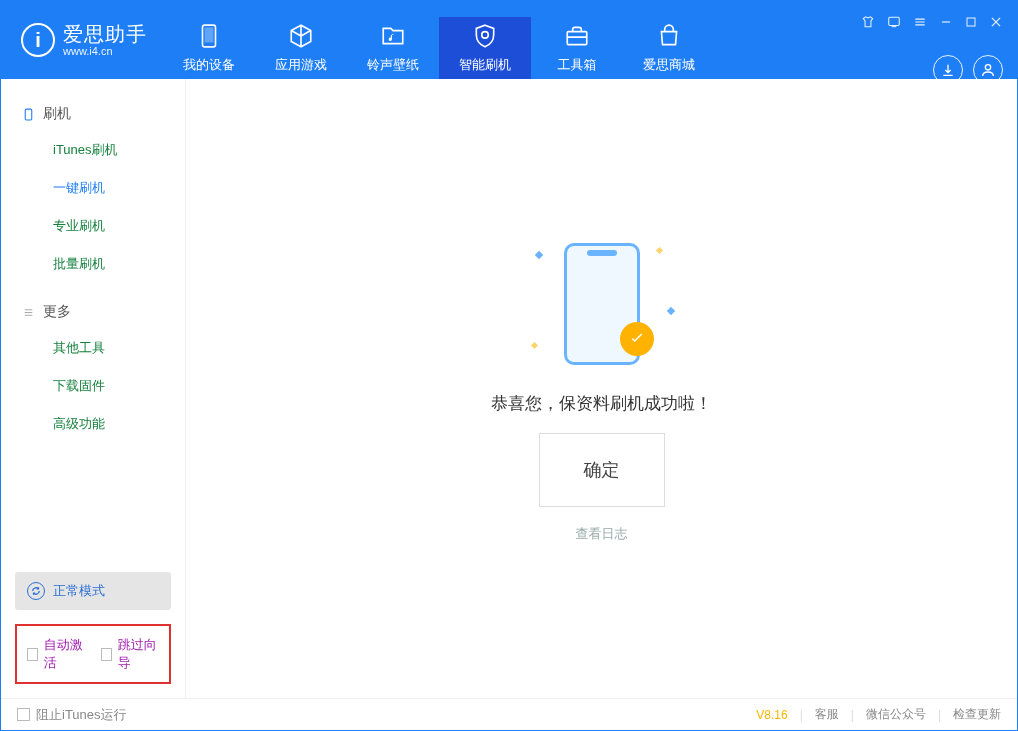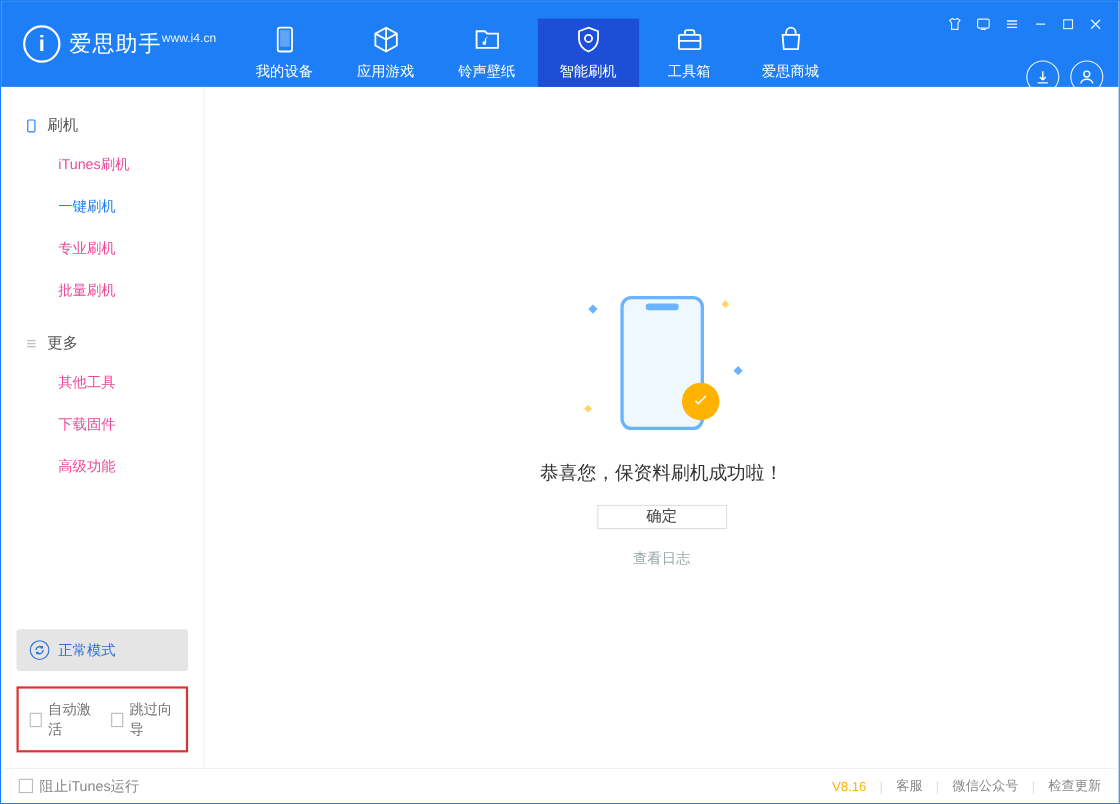--- a/index.html
+++ b/index.html
@@ -2,66 +2,66 @@
 <html><head>
 <meta charset="utf-8">
 <style>
 * { margin: 0; padding: 0; box-sizing: border-box; font-family: "Microsoft YaHei", sans-serif; }
 body { background: #fff; width: 1018px; height: 731px; border: 1px solid #1e7ef5; display: flex; flex-direction: column; overflow: hidden; }
 
 
 .header { background: #1e7ef5; height: 78px; display: flex; align-items: stretch; color: #fff; position: relative; }
 .logo-area { display: flex; align-items: center; padding: 0 16px 0 20px; }
 .logo-circle { width: 34px; height: 34px; border: 2.5px solid #fff; border-radius: 50%; display: flex; align-items: center; justify-content: center; font-weight: bold; font-size: 20px; margin-right: 8px; }
-.logo-text { display: flex; flex-direction: row; line-height: 1.1; }
+.logo-text { display: flex; flex-direction: column; line-height: 1.1; }
 .logo-title { font-size: 20px; font-weight: 500; letter-spacing: 1px; }
 .logo-sub { font-size: 11px; opacity: 0.9; }
 .nav-tabs { display: flex; }
 .nav-tab { width: 92px; display: flex; flex-direction: column; align-items: center; justify-content: center; gap: 6px; cursor: pointer; font-size: 13px; margin-top: 16px; }
 .nav-tab.active { background: #1d4ed8; }
 .nav-tab-icon { width: 28px; height: 28px; display: flex; align-items: center; justify-content: center; }
 .nav-tab-icon svg { width: 26px; height: 26px; fill: #fff; }
 .header-right { position: absolute; right: 14px; top: 14px; display: flex; gap: 10px; align-items: center; }
 .header-right .small-icons { display: flex; gap: 12px; font-size: 12px; opacity: 0.9; }
 .header-right .small-icons span { cursor: pointer; display: inline-flex; align-items: center; }
 .header-right .big-icons { display: flex; gap: 10px; margin-top: 18px; position: absolute; right: 0; top: 22px; }
 .circle-btn { width: 30px; height: 30px; border: 1.5px solid rgba(255,255,255,0.9); border-radius: 50%; display: flex; align-items: center; justify-content: center; cursor: pointer; }
 
 
 .body { flex: 1; display: flex; }
 .sidebar { width: 185px; border-right: 1px solid #eef0f3; display: flex; flex-direction: column; }
 .sidebar-top { flex: 1; padding-top: 18px; }
 .side-section-header { display: flex; align-items: center; gap: 8px; padding: 8px 20px; color: #555; font-size: 14px; }
 .side-section-header .sec-icon { width: 14px; height: 14px; display: inline-flex; align-items: center; justify-content: center; }
-.side-item { padding: 10px 20px 10px 52px; font-size: 13px; color: #ec4899; cursor: pointer; }
+.side-item { padding: 10px 20px 10px 52px; font-size: 13px; color: #15803d; cursor: pointer; }
 .side-item.active { color: #1e7ef5; }
 .sidebar-bottom { padding: 14px 14px 14px 14px; }
 .device-box { background: #e5e5e5; border-radius: 3px; padding: 10px 12px; margin-bottom: 10px; display: flex; align-items: center; gap: 8px; font-size: 13px; color: #2a6fd6; }
 .device-box .dev-icon { width: 18px; height: 18px; border: 1.5px solid #2a6fd6; border-radius: 50%; display: inline-flex; align-items: center; justify-content: center; font-size: 10px; }
 .device-info-box { background: #f5f9fe; border-radius: 3px; padding: 10px 12px; }
 .device-name-row { display: flex; align-items: center; gap: 8px; color: #2a6fd6; font-size: 14px; font-weight: 500; }
 .device-badge { display: inline-block; background: #eaf3ff; color: #2a6fd6; border-radius: 10px; font-size: 11px; padding: 2px 8px; margin-top: 6px; }
 .device-type { color: #aab; font-size: 11px; margin-top: 4px; }
 .highlight-box { border: 2px solid #e03030; margin-top: 14px; padding: 10px 10px; display: flex; gap: 16px; align-items: center; }
-.chk { display: flex; align-items: center; gap: 6px; font-size: 13px; color: #737373; cursor: pointer; }
+.chk { display: flex; align-items: center; gap: 6px; font-size: 13px; color: #a21caf; cursor: pointer; }
 .chk-box { width: 13px; height: 13px; border: 1px solid #bbb; background: #fff; }
 
 .main { flex: 1; display: flex; flex-direction: column; align-items: center; justify-content: center; gap: 18px; }
 .success-illus { position: relative; width: 140px; height: 140px; display: flex; align-items: center; justify-content: center; }
 .phone-frame { width: 76px; height: 122px; border: 3px solid #6ab4ff; border-radius: 10px; background: #eff7ff; position: relative; }
 .phone-frame::before { content: ""; position: absolute; top: 4px; left: 50%; transform: translateX(-50%); width: 30px; height: 6px; background: #6ab4ff; border-radius: 3px; }
 .check-circle { position: absolute; right: 18px; bottom: 18px; width: 34px; height: 34px; background: #ffb300; border-radius: 50%; display: flex; align-items: center; justify-content: center; }
 .check-circle svg { width: 18px; height: 18px; fill: #fff; }
 .spark { position: absolute; width: 6px; height: 6px; background: #6ab4ff; transform: rotate(45deg); }
 .spark.s1 { top: 18px; left: 4px; }
 .spark.s2 { bottom: 26px; left: 0; background: #ffd36a; width: 5px; height: 5px; }
 .spark.s3 { top: 14px; right: 10px; background: #ffd36a; width: 5px; height: 5px; }
 .spark.s4 { bottom: 60px; right: -2px; }
 .success-text { font-size: 17px; color: #333; }
-.ok-btn { border: 1px solid #ddd; background: #fff; padding: 1px 44px; font-size: 14px; color: #444; cursor: pointer; }
+.ok-btn { border: 1px solid #ddd; background: #fff; padding: 24px 44px; font-size: 18px; color: #444; cursor: pointer; }
 .log-link { color: #9aa; font-size: 13px; cursor: pointer; }
 
 
 .footer { height: 32px; border-top: 1px solid #eef0f3; display: flex; align-items: center; padding: 0 16px; font-size: 12px; color: #888; }
 .footer .f-left { display: flex; align-items: center; gap: 6px; }
 .footer .f-right { margin-left: auto; display: flex; align-items: center; gap: 12px; }
 .f-sep { color: #ddd; }
 .version { color: #ffb300; }
 </style>
 </head>

